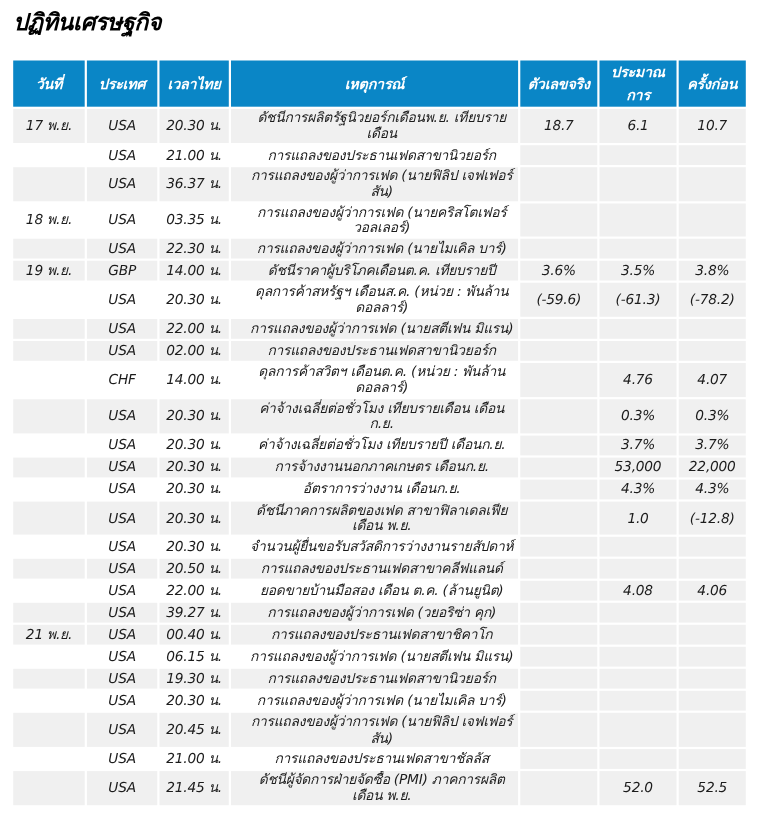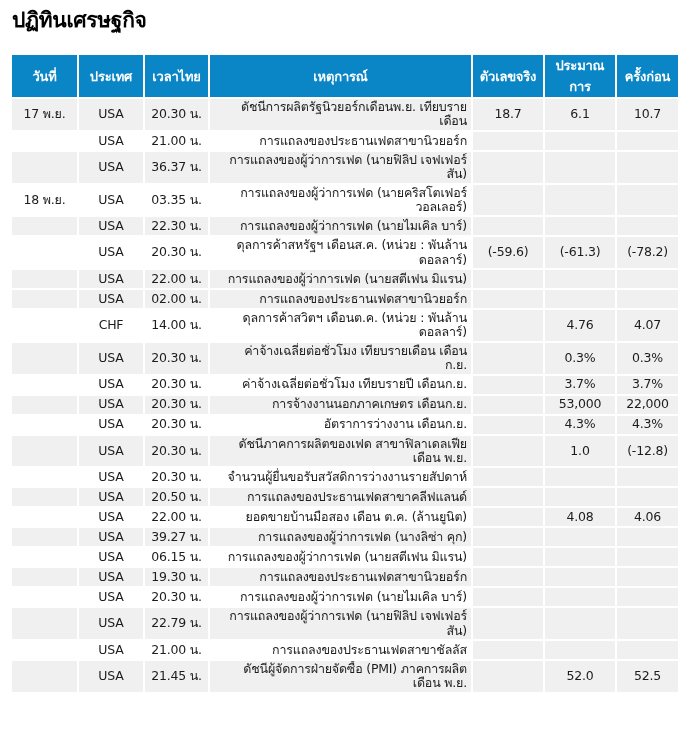--- a/index.html
+++ b/index.html
@@ -10,21 +10,21 @@
   }
   *{box-sizing:border-box;}
   html,body{margin:0;padding:0;}
   body{
     width:688px;height:746px;
     background:#ffffff;
     font-family:"DejaVu Sans","Liberation Sans",sans-serif;
     color:var(--text);
     overflow:hidden;
   }
-  .page{width:628px;height:746px;padding-top:7px;}
+  .page{width:628px;height:746px;padding-top:7px;font-style:italic;}
   h1.title{
     margin:0 0 0 12px;
     font-size:21px;
     line-height:27px;
     font-weight:bold;
     color:#000000;
     letter-spacing:-0.3px;
   }
   table.cal{
     table-layout:fixed;
@@ -58,21 +58,21 @@
     height:18px;
     padding:1px 4px;
     text-align:center;
     vertical-align:middle;
     background:#ffffff;
     letter-spacing:-0.2px;
     white-space:nowrap;
     overflow:hidden;
   }
   td.cell-event{
-    text-align:right;
+    text-align:center;
     padding-left:17px;
     white-space:normal;
   }
   tr.gray td.stripeable{background:var(--stripe);}
   td.valuecol{background:var(--stripe);}
 </style>
 </head>
 <body>
 
 <div class="page">
@@ -138,20 +138,29 @@
         </tr>
         <tr class="gray">
           <td class="cell-date stripeable"></td>
           <td class="cell-country stripeable">USA</td>
           <td class="cell-time stripeable">22.30 น.</td>
           <td class="cell-event stripeable">การแถลงของผู้ว่าการเฟด (นายไมเคิล บาร์)</td>
           <td class="cell-actual valuecol"></td>
           <td class="cell-forecast valuecol"></td>
           <td class="cell-previous valuecol"></td>
         </tr>
+        <tr class="gray">
+          <td class="cell-date stripeable">19 พ.ย.</td>
+          <td class="cell-country stripeable">GBP</td>
+          <td class="cell-time stripeable">14.00 น.</td>
+          <td class="cell-event stripeable">ดัชนีราคาผู้บริโภคเดือนต.ค. เทียบรายปี</td>
+          <td class="cell-actual valuecol">3.6%</td>
+          <td class="cell-forecast valuecol">3.5%</td>
+          <td class="cell-previous valuecol">3.8%</td>
+        </tr>
         <tr>
           <td class="cell-date stripeable"></td>
           <td class="cell-country stripeable">USA</td>
           <td class="cell-time stripeable">20.30 น.</td>
           <td class="cell-event stripeable">ดุลการค้าสหรัฐฯ เดือนส.ค. (หน่วย : พันล้านดอลลาร์)</td>
           <td class="cell-actual valuecol">(-59.6)</td>
           <td class="cell-forecast valuecol">(-61.3)</td>
           <td class="cell-previous valuecol">(-78.2)</td>
         </tr>
         <tr class="gray">
@@ -250,21 +259,30 @@
           <td class="cell-time stripeable">22.00 น.</td>
           <td class="cell-event stripeable">ยอดขายบ้านมือสอง เดือน ต.ค. (ล้านยูนิต)</td>
           <td class="cell-actual valuecol"></td>
           <td class="cell-forecast valuecol">4.08</td>
           <td class="cell-previous valuecol">4.06</td>
         </tr>
         <tr class="gray">
           <td class="cell-date stripeable"></td>
           <td class="cell-country stripeable">USA</td>
           <td class="cell-time stripeable">39.27 น.</td>
-          <td class="cell-event stripeable">การแถลงของผู้ว่าการเฟด (นางลิซ่า คุก)</td>
+          <td class="cell-event stripeable">การแถลงของผู้ว่าการเฟด (วยอริซ่า คุก)</td>
+          <td class="cell-actual valuecol"></td>
+          <td class="cell-forecast valuecol"></td>
+          <td class="cell-previous valuecol"></td>
+        </tr>
+        <tr class="gray">
+          <td class="cell-date stripeable">21 พ.ย.</td>
+          <td class="cell-country stripeable">USA</td>
+          <td class="cell-time stripeable">00.40 น.</td>
+          <td class="cell-event stripeable">การแถลงของประธานเฟดสาขาชิคาโก</td>
           <td class="cell-actual valuecol"></td>
           <td class="cell-forecast valuecol"></td>
           <td class="cell-previous valuecol"></td>
         </tr>
         <tr>
           <td class="cell-date stripeable"></td>
           <td class="cell-country stripeable">USA</td>
           <td class="cell-time stripeable">06.15 น.</td>
           <td class="cell-event stripeable">การแถลงของผู้ว่าการเฟด (นายสตีเฟน มิแรน)</td>
           <td class="cell-actual valuecol"></td>
@@ -285,21 +303,21 @@
           <td class="cell-country stripeable">USA</td>
           <td class="cell-time stripeable">20.30 น.</td>
           <td class="cell-event stripeable">การแถลงของผู้ว่าการเฟด (นายไมเคิล บาร์)</td>
           <td class="cell-actual valuecol"></td>
           <td class="cell-forecast valuecol"></td>
           <td class="cell-previous valuecol"></td>
         </tr>
         <tr class="gray">
           <td class="cell-date stripeable"></td>
           <td class="cell-country stripeable">USA</td>
-          <td class="cell-time stripeable">22.79 น.</td>
+          <td class="cell-time stripeable">20.45 น.</td>
           <td class="cell-event stripeable">การแถลงของผู้ว่าการเฟด (นายฟิลิป เจฟเฟอร์สัน)</td>
           <td class="cell-actual valuecol"></td>
           <td class="cell-forecast valuecol"></td>
           <td class="cell-previous valuecol"></td>
         </tr>
         <tr>
           <td class="cell-date stripeable"></td>
           <td class="cell-country stripeable">USA</td>
           <td class="cell-time stripeable">21.00 น.</td>
           <td class="cell-event stripeable">การแถลงของประธานเฟดสาขาชัลลัส</td>

